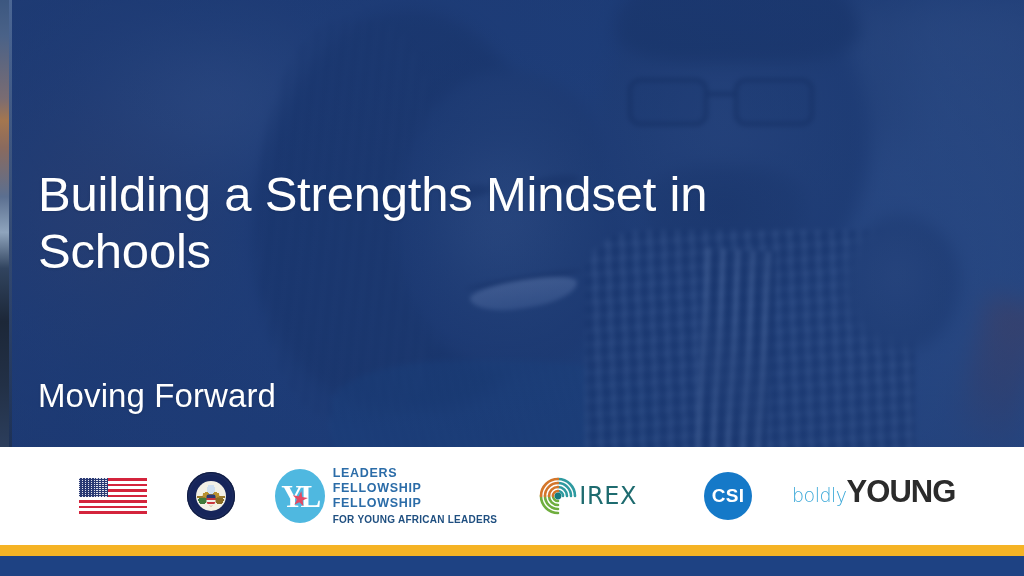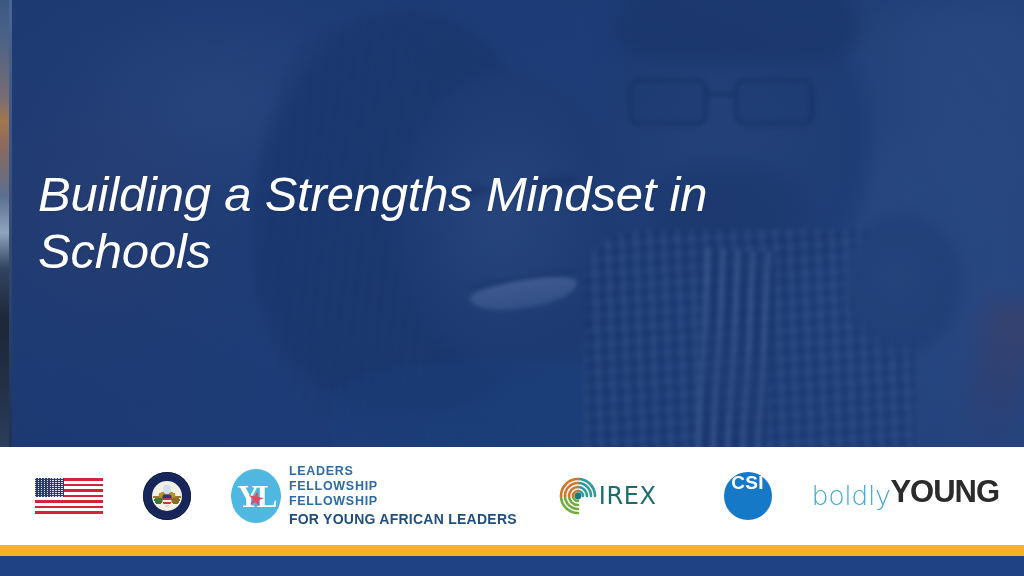--- a/index.html
+++ b/index.html
@@ -246,21 +246,20 @@
     position:absolute;
     left:38px; top:166px;
     width:760px;
     color:#ffffff;
     font-size:49px;
     line-height:1.17;
     font-weight:400;
     letter-spacing:-0.2px;
     z-index:10;
     text-shadow:0 1px 3px rgba(0,0,0,0.12);
-    font-style:italic;
   }
   .subtitle {
     position:absolute;
     left:38px; top:377px;
     color:#ffffff;
     font-size:33px;
     font-weight:400;
     letter-spacing:0.1px;
     z-index:10;
     text-shadow:0 1px 3px rgba(0,0,0,0.12);
@@ -394,21 +393,21 @@
   .mwf-text .l1,
   .mwf-text .l2,
   .mwf-text .l3 {
     color:#2b6ca8;
     font-size:12.5px;
     font-weight:700;
     letter-spacing:0.7px;
   }
   .mwf-text .l4 {
     color:#1f4f80;
-    font-size:14px;
+    font-size:10px;
     font-weight:700;
     letter-spacing:0.25px;
     margin-top:3px;
   }
 
   
   .irex { display:flex; align-items:center; gap:0; }
   .irex-mark {
     position:relative;
     width:42px; height:42px;
@@ -419,35 +418,35 @@
     font-weight:400;
     letter-spacing:0.6px;
     font-family:"DejaVu Sans", sans-serif;
   }
 
   
   .csi-mark {
     width:48px; height:48px;
     border-radius:50%;
     background:#1579c8;
-    display:flex; align-items:flex-start; justify-content:center;margin-left:27px;
+    display:flex; align-items:center; justify-content:center;margin-left:27px;
   }
   .csi-mark span {
     color:#ffffff;
     font-size:19px;
     font-weight:700;
     letter-spacing:0.3px;
   }
 
   
   .bq { line-height:0.9; }
   .bq .boldly {
     display:block;
     color:#3aa8d8;
-    font-size:27px;
+    font-size:19px;
     font-weight:300;
     letter-spacing:-0.5px;
     font-family:"DejaVu Sans", sans-serif;
   }
   .bq .quiet {
     display:block;
     color:#2b2b2b;
     font-size:31px;
     font-weight:700;
     letter-spacing:-1px;
@@ -505,20 +504,21 @@
       <div class="orange-accent"></div>
     </div>
     <div class="overlay"></div>
     <div class="overlay2"></div>
   </div>
 
   <div class="left-strip"></div>
   <div class="left-strip-edge"></div>
 
   <h1 class="title">Building a Strengths Mindset in Schools</h1>
+  <div class="subtitle">Moving Forward</div>
 
   <div class="logo-band">
     <div class="logo-row">
 
       <div class="logo">
         <div class="us-flag">
           <div class="stripes"></div>
           <div class="canton"></div>
         </div>
       </div>

